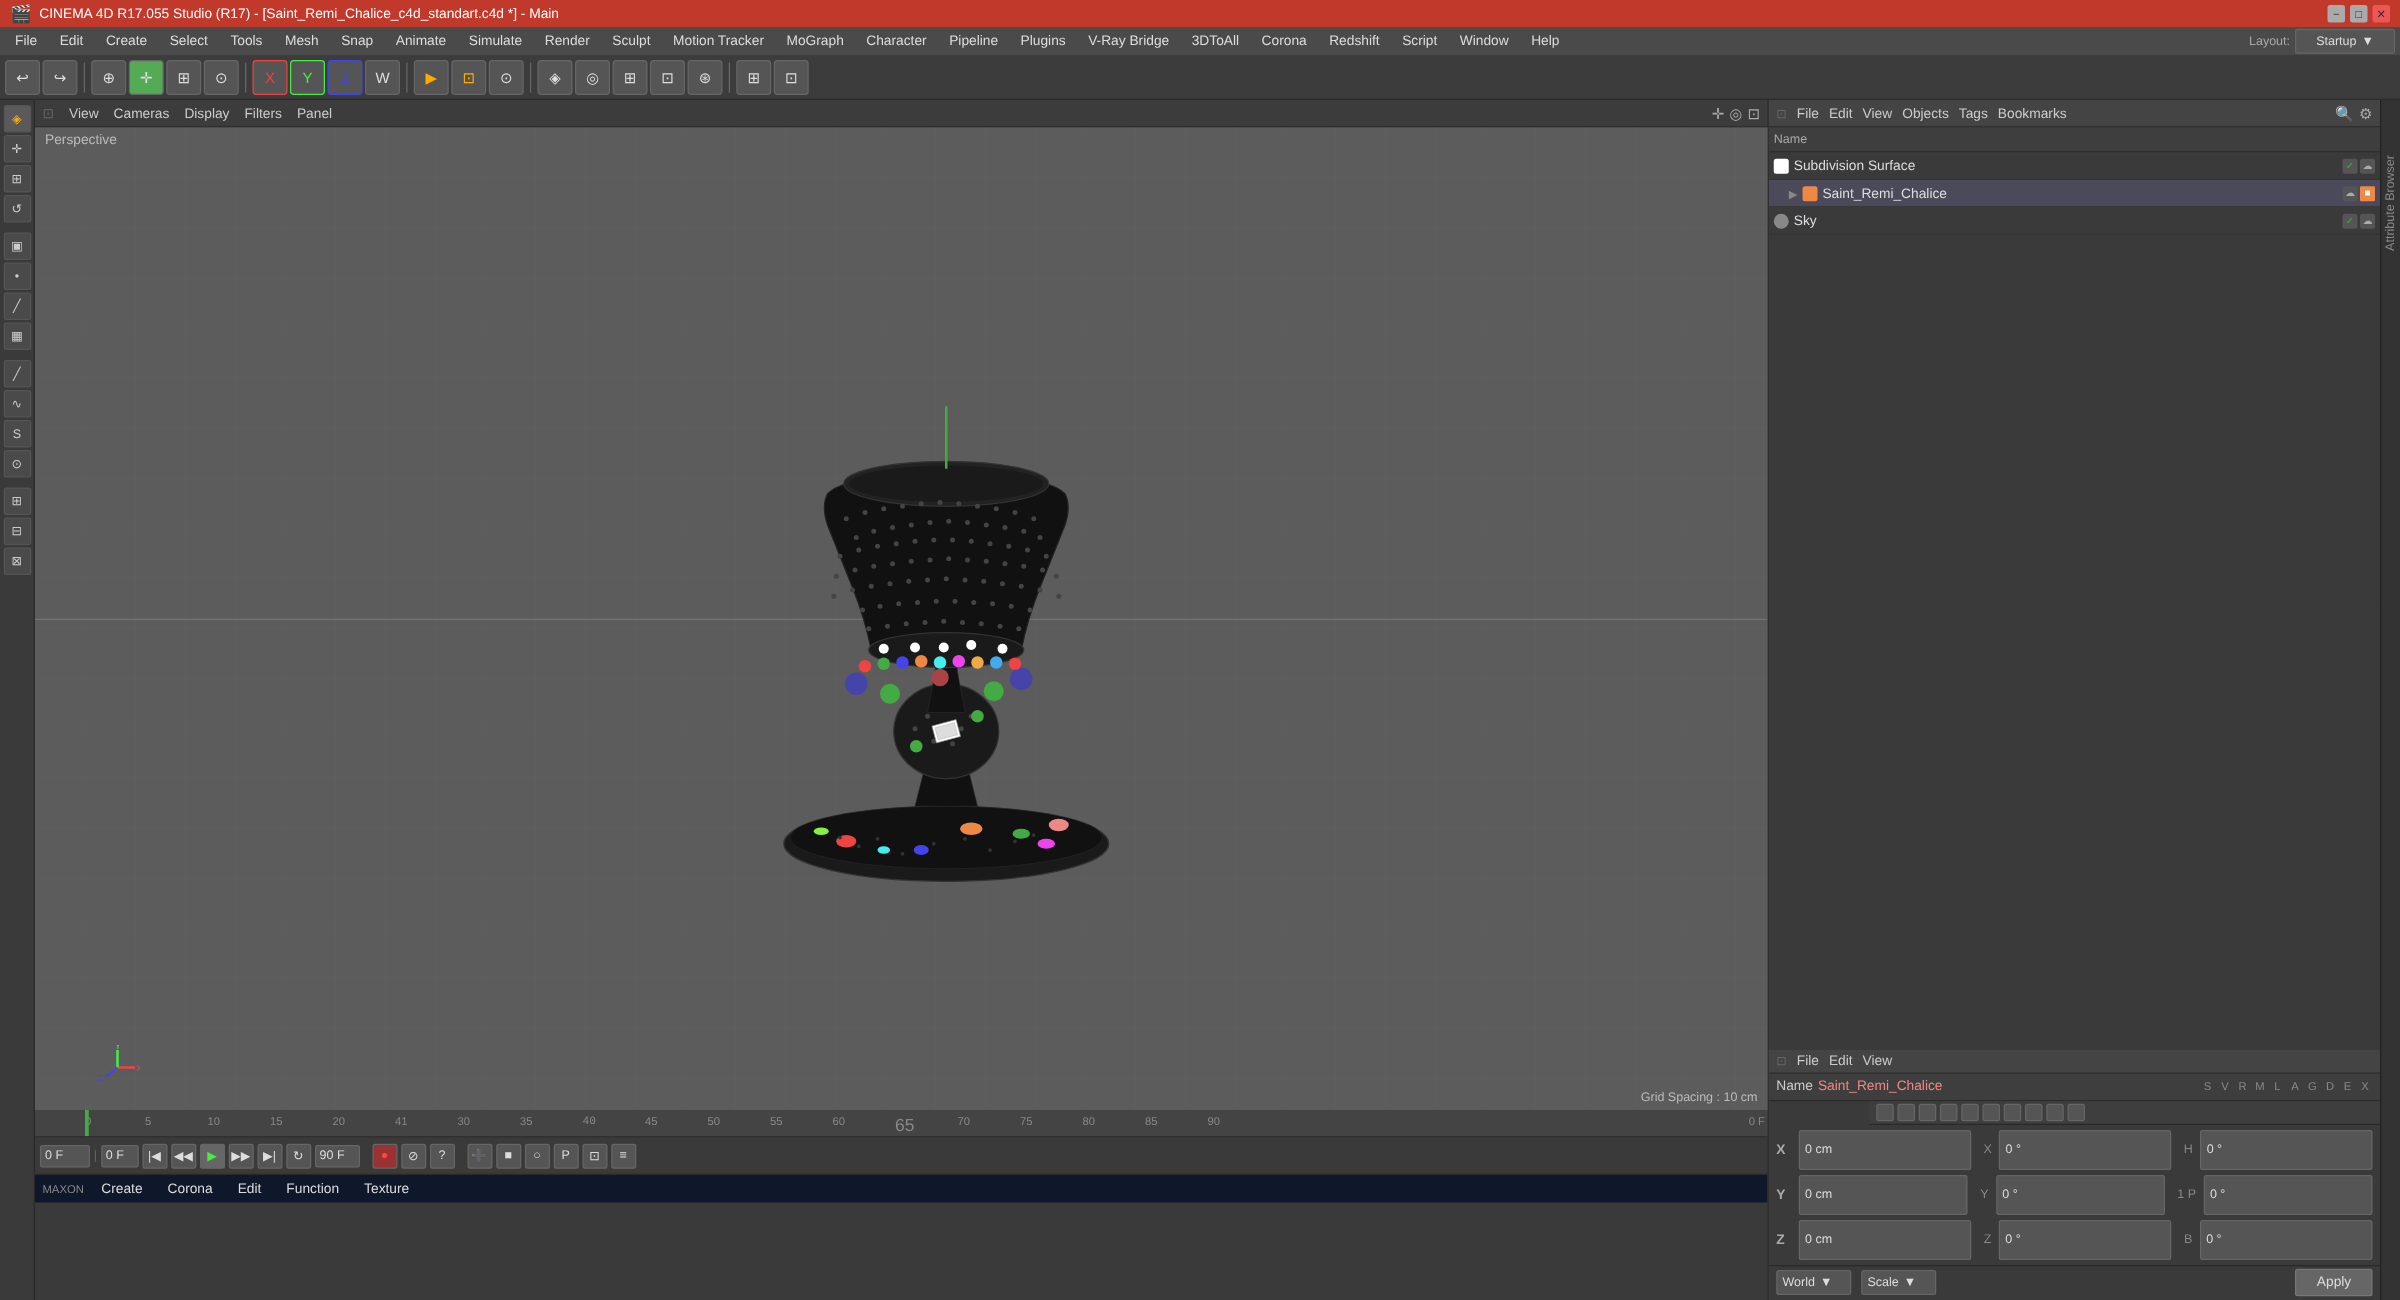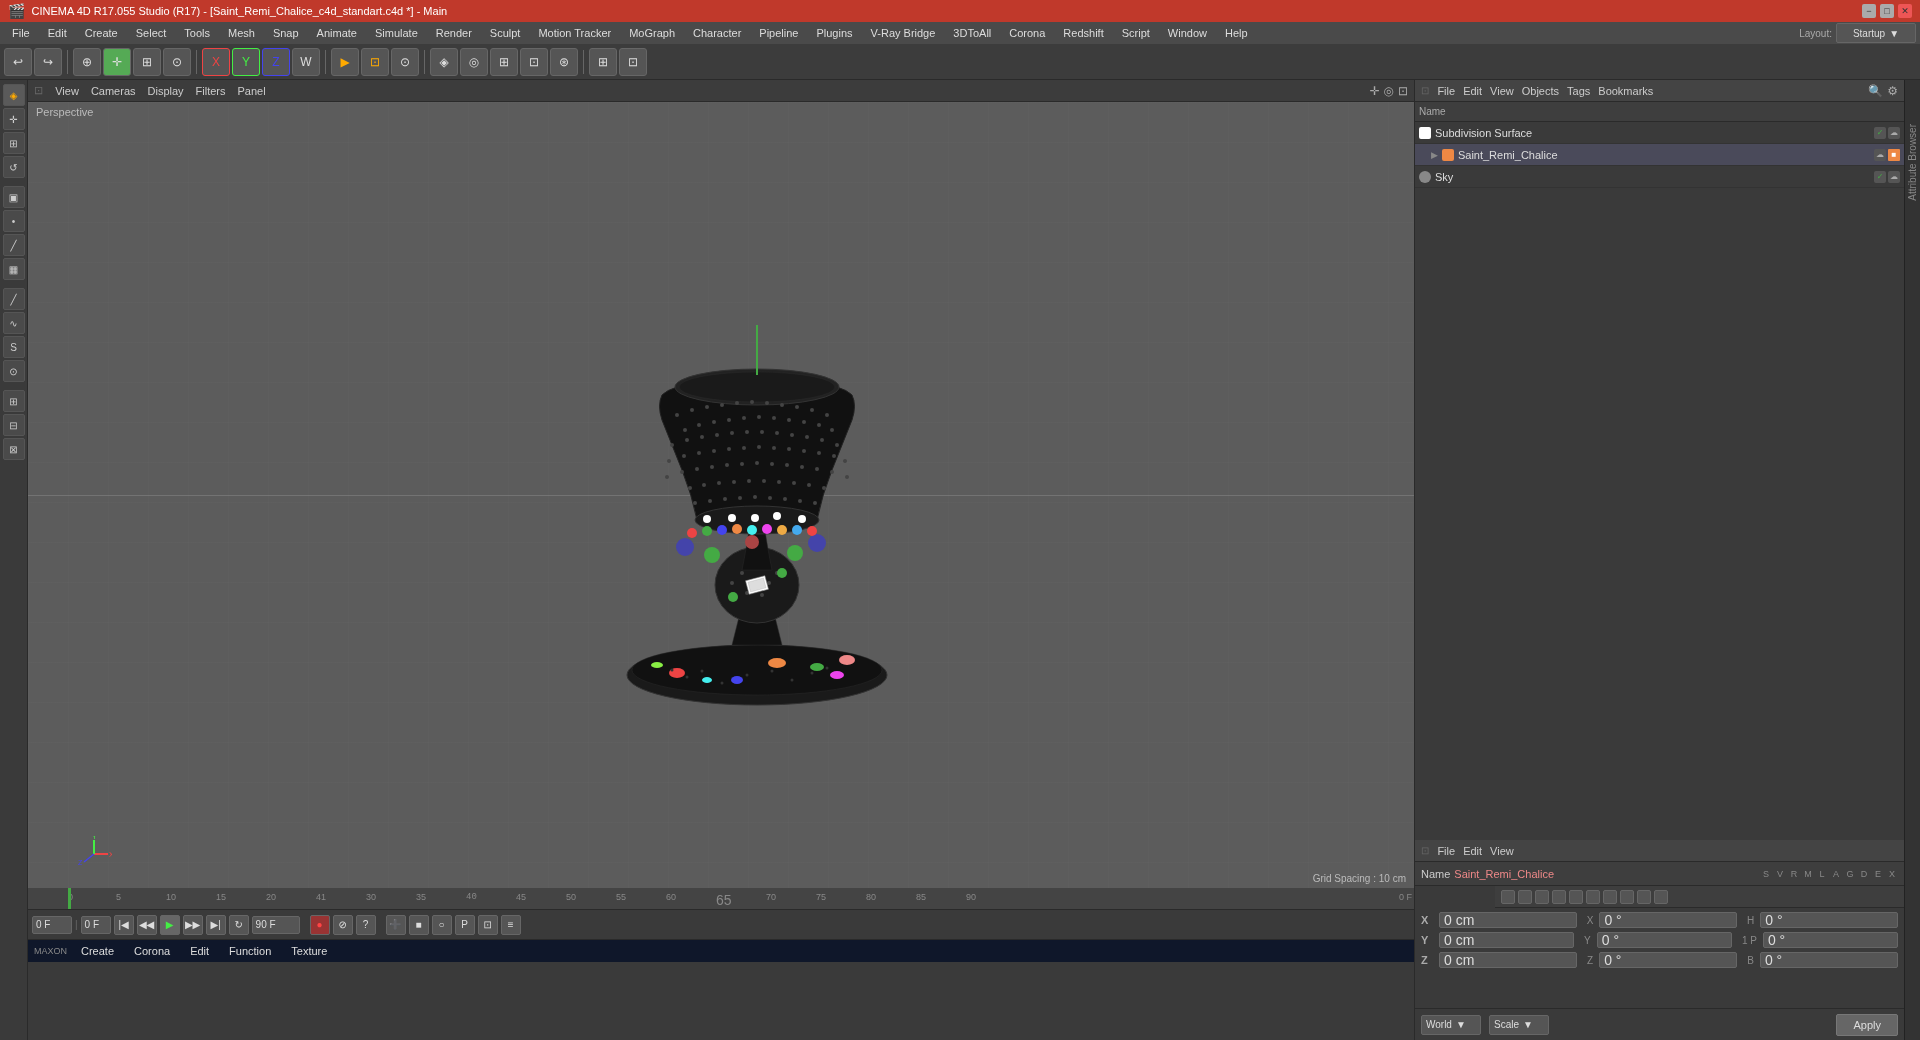--- a/index.html
+++ b/index.html
@@ -144,22 +144,22 @@
       height: 24px; background: #3e3e3e; display: flex; align-items: center;
       padding: 0 6px; gap: 4px; border-bottom: 1px solid #2a2a2a;
     }
     .attr-name-label { color: #ccc; font-size: 11px; }
     .attr-name-value { color: #e88; font-size: 11px; }
 
     #attr-coords { flex: 1; display: flex; flex-direction: column; padding: 4px 6px; gap: 4px; }
     .coord-row { display: flex; align-items: center; gap: 6px; }
     .coord-label { width: 12px; font-size: 11px; color: #aaa; font-weight: bold; }
     .coord-field {
-      flex: 1; height: 16px; background: #555; border: 1px solid #666;
-      color: #ddd; font-size: 14px; padding: 6px 4px; border-radius: 2px;
+      flex: 1; height: 32px; background: #555; border: 1px solid #666;
+      color: #ddd; font-size: 10px; padding: 6px 4px; border-radius: 2px;
       display: flex; align-items: center;
     }
 
     #attr-footer {
       height: 32px; background: #3a3a3a; display: flex; align-items: center;
       padding: 0 6px; gap: 8px; border-top: 1px solid #2a2a2a;
     }
     .attr-dropdown {
       height: 20px; background: #555; border: 1px solid #666;
       color: #ddd; font-size: 10px; padding: 0 4px; border-radius: 2px;
@@ -568,21 +568,21 @@
           <div style="color:#666; font-size:10px;">|</div>
           <div class="anim-field" style="width:30px;">
               <span>0 F</span>
             </div>
           <div class="anim-btn">|◀</div>
           <div class="anim-btn">◀◀</div>
           <div class="anim-btn" style="background:#666; color:#4e4;">▶</div>
           <div class="anim-btn">▶▶</div>
           <div class="anim-btn">▶|</div>
           <div class="anim-btn">↻</div>
-          <div class="anim-field" style="width:48px;">
+          <div class="anim-field" style="width:36px;">
               <span>90 F</span>
             </div>
           <div style="margin-left:4px;"></div>
           <div class="anim-btn" style="background:#933; color:#f44;">●</div>
           <div class="anim-btn">⊘</div>
           <div class="anim-btn">?</div>
           <div style="margin-left:4px;"></div>
           <div class="anim-btn" style="color:#fa0;">➕</div>
           <div class="anim-btn">■</div>
           <div class="anim-btn">○</div>

